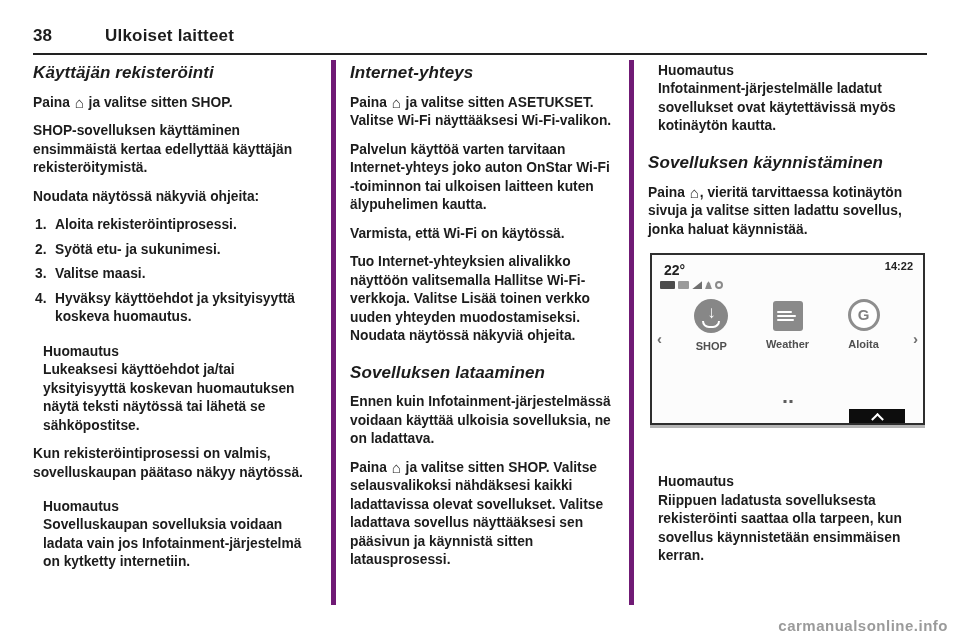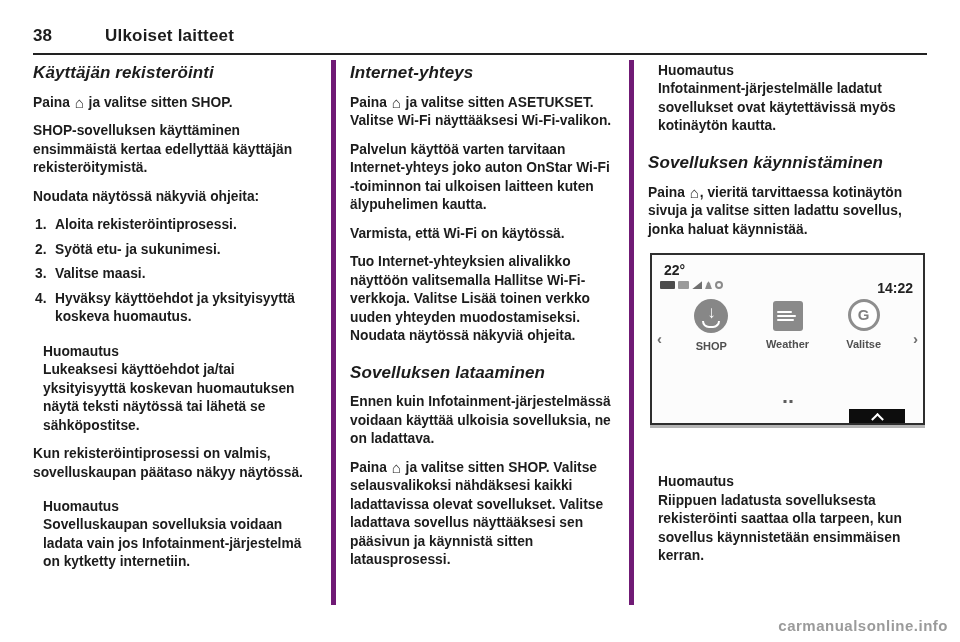--- a/index.html
+++ b/index.html
@@ -42,21 +42,21 @@
   .note-title{display:block;}
 
   
   figure.screenshot{margin:6px 0 18px 0;padding:4px 2px 30px 2px;background:#fff;}
   .display{
     position:relative;height:168px;background:#fcfcfc;
     border:2px solid #2e2e2e;box-shadow:0 3px 0 rgba(90,90,90,.45);
     font-weight:bold;
   }
   .temp{position:absolute;top:6px;left:12px;font-size:14px;color:#222;}
-  .clock{position:absolute;top:24px;right:10px;font-size:14px;color:#222;}
+  .clock{position:absolute;top:4px;right:10px;font-size:11px;color:#222;}
   .statusbar{position:absolute;top:26px;left:8px;display:flex;align-items:flex-end;gap:3px;}
   .st-rect{width:15px;height:8px;background:#4c4c4c;border-radius:1px;}
   .st-rect2{width:11px;height:8px;background:#9a9a9a;border-radius:1px;}
   .st-signal{width:10px;height:8px;background:#6f6f6f;clip-path:polygon(0 100%,100% 0,100% 100%);}
   .st-user{width:7px;height:8px;background:#8b8b8b;clip-path:polygon(50% 0,70% 25%,100% 100%,0 100%,30% 25%);}
   .st-ring{width:8px;height:8px;border:2px solid #8b8b8b;border-radius:50%;box-sizing:border-box;}
 
   .apps{position:absolute;top:44px;left:9%;right:9%;display:flex;justify-content:space-between;}
   .app{display:flex;flex-direction:column;align-items:center;width:70px;}
   .app-label{margin-top:6px;font-size:11px;color:#4f4f4f;}
@@ -178,21 +178,21 @@
                   <i></i>
                   <i></i>
                   <i></i>
                 </div>
               <span class="app-label">Weather</span>
             </div>
             <div class="app">
               <div class="icon-glympse">
                   <span>G</span>
                 </div>
-              <span class="app-label">Valitse</span>
+              <span class="app-label">Aloita</span>
             </div>
           </div>
           <span class="nav-arrow left">‹</span>
           <span class="nav-arrow right">›</span>
           <div class="page-dots">
               <i></i>
               <i></i>
             </div>
           <div class="expand-btn">
               <span class="chev-up"></span>

